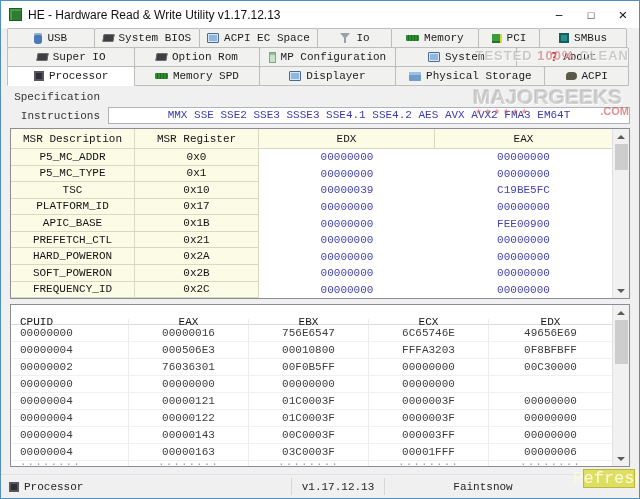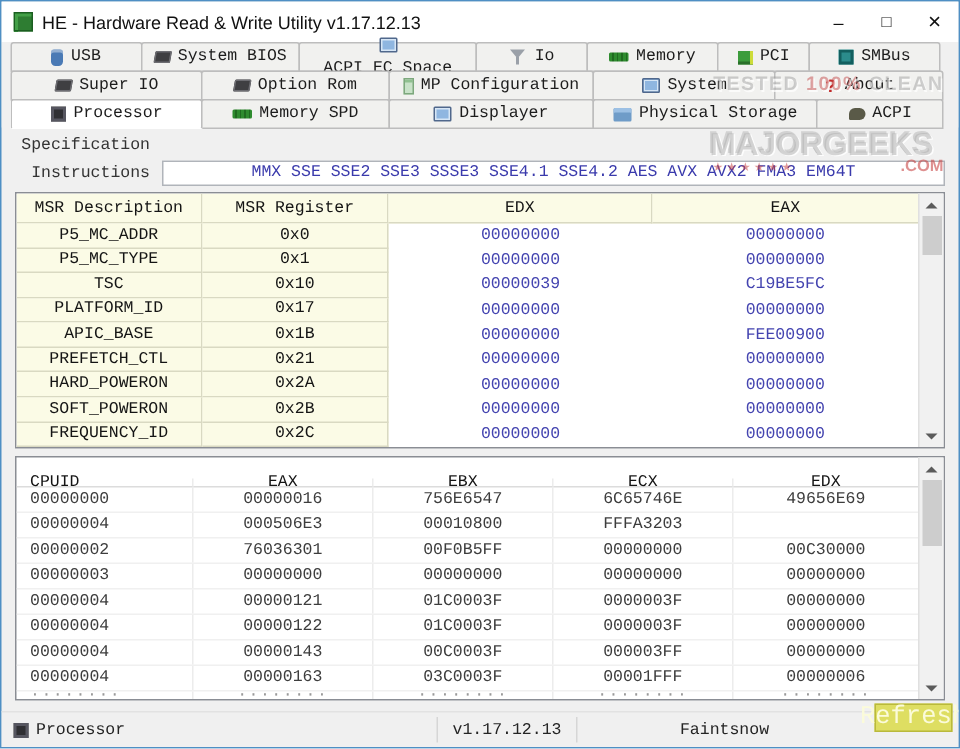--- a/index.html
+++ b/index.html
@@ -22,21 +22,21 @@
   .winbtn.close{font-size:15px;}
   
   .tabstrip{padding:0 6px;background:#f0f0f0;}
   .tabrow{display:flex;height:19px;}
   .tab{display:flex;align-items:center;justify-content:center;gap:5px;
     background:#f1f1ef;border:1px solid #bdbdbd;border-radius:2px 2px 0 0;
     margin-right:-1px;margin-bottom:-1px;font-size:11px;color:#1c1c1c;position:relative;}
   .tab.active{background:#ffffff;border-bottom-color:#ffffff;z-index:3;}
   .row1 .tab:nth-child(1){flex-basis:14%;}
   .row1 .tab:nth-child(2){flex-basis:17%;}
-  .row1 .tab:nth-child(3){flex-basis:19%;flex-direction:column;}
+  .row1 .tab:nth-child(3){flex-basis:19%;}
   .row1 .tab:nth-child(4){flex-basis:12%;}
   .row1 .tab:nth-child(5){flex-basis:14%;}
   .row1 .tab:nth-child(6){flex-basis:10%;}
   .row1 .tab:nth-child(7){flex-basis:14%;}
   .row2 .tab:nth-child(1){flex-basis:20.5%;}
   .row2 .tab:nth-child(2){flex-basis:20%;}
   .row2 .tab:nth-child(3){flex-basis:22%;}
   .row2 .tab:nth-child(4){flex-basis:19.5%;}
   .row2 .tab:nth-child(5){flex-basis:18%;}
   .row3 .tab:nth-child(1){flex-basis:20.5%;}
@@ -332,30 +332,30 @@
           <div class="ccell">00000016</div>
           <div class="ccell">756E6547</div>
           <div class="ccell">6C65746E</div>
           <div class="ccell">49656E69</div>
         </div>
         <div class="cpu-row">
           <div class="ccell">00000004</div>
           <div class="ccell">000506E3</div>
           <div class="ccell">00010800</div>
           <div class="ccell">FFFA3203</div>
+          <div class="ccell">0F8BFBFF</div>
         </div>
         <div class="cpu-row">
           <div class="ccell">00000002</div>
           <div class="ccell">76036301</div>
           <div class="ccell">00F0B5FF</div>
           <div class="ccell">00000000</div>
           <div class="ccell">00C30000</div>
         </div>
         <div class="cpu-row">
-          <div class="ccell">00000003</div>
           <div class="ccell">00000000</div>
           <div class="ccell">00000000</div>
           <div class="ccell">00000000</div>
           <div class="ccell">00000000</div>
         </div>
         <div class="cpu-row">
           <div class="ccell">00000004</div>
           <div class="ccell">00000121</div>
           <div class="ccell">01C0003F</div>
           <div class="ccell">0000003F</div>

